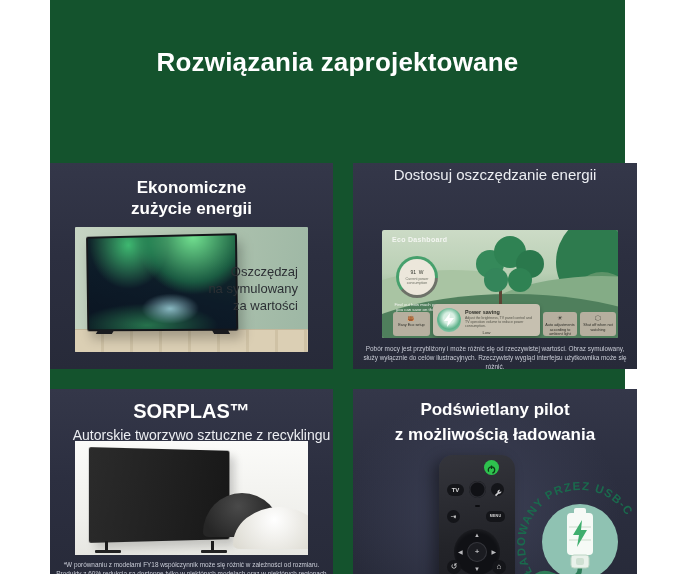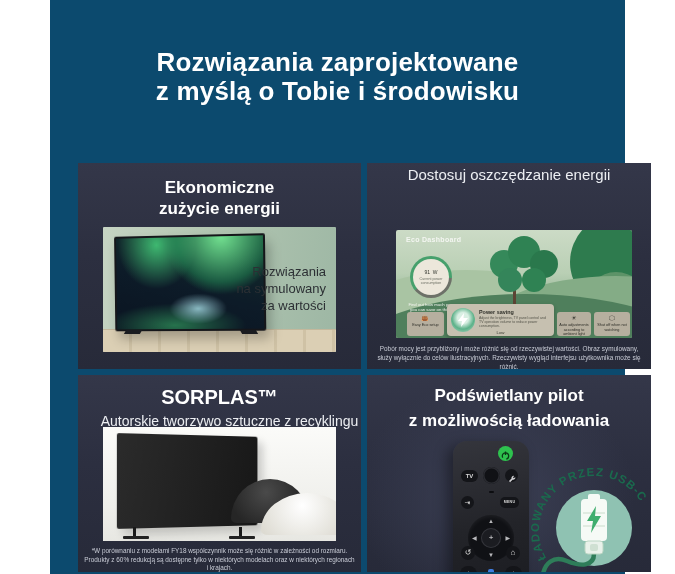--- a/index.html
+++ b/index.html
@@ -1,19 +1,19 @@
 <!DOCTYPE html>
 <html><head>
 <meta charset="utf-8">
 <style>
   html,body{margin:0;padding:0;}
   body{width:675px;height:574px;background:#ffffff;font-family:"Liberation Sans",sans-serif;position:relative;overflow:hidden;}
-  .stage{position:absolute;left:50px;top:0;width:575px;height:574px;background:#0c4a6e;}
+  .stage{position:absolute;left:50px;top:0;width:575px;height:574px;background:#14532d;}
   .main-title{position:absolute;top:48px;left:0;width:100%;text-align:center;color:#ffffff;font-size:26px;font-weight:bold;line-height:29px;letter-spacing:.2px;}
-  .grid{position:absolute;left:0;top:163px;width:575px;height:411px;display:grid;grid-template-columns:283px 284px;grid-template-rows:206px 197px;gap:6px;margin-left:28px;}
+  .grid{position:absolute;left:0;top:163px;width:575px;height:411px;display:grid;grid-template-columns:283px 284px;grid-template-rows:206px 197px;gap:20px;}
   .tile{position:relative;overflow:hidden;background:linear-gradient(180deg,#343749 0%,#2c2f40 45%,#272a39 100%);}
   .tile h2{margin:0;text-align:center;color:#fff;font-weight:bold;}
   .t-sub{text-align:center;color:#eceef2;}
 
   
   .t1 h2{margin-top:14px;font-size:17px;line-height:21px;}
   .tv-scene{position:absolute;left:25px;top:64px;width:233px;height:125px;background:linear-gradient(100deg,#c6d4c3 0%,#b3c6b2 40%,#9db7a4 100%);border-radius:1px;overflow:hidden;}
   .floor{position:absolute;left:0;bottom:0;width:100%;height:22px;background:repeating-linear-gradient(90deg,#dbcfb4 0 26px,#cfc2a5 26px 29px);border-top:1px solid #c4b89c;}
   .tv1{position:absolute;left:10px;top:8px;width:148px;height:92px;background:
     radial-gradient(55% 90% at 72% 0%,rgba(120,235,150,.95),rgba(40,160,95,.45) 55%,transparent 70%),
@@ -112,37 +112,36 @@
 
   .fineprint-wrap{pointer-events:none;}
 </style>
 </head>
 <body>
 
 <div class="stage">
 
   <div class="main-title">
     <div>Rozwiązania zaprojektowane</div>
-    <div>z myślą o Tobie i środowisku</div>
   </div>
 
   <div class="grid">
 
     <div class="tile t1">
       <h2>
         <div>Ekonomiczne</div>
         <div>zużycie energii</div>
       </h2>
       <div class="tv-scene">
         <div class="floor"></div>
         <div class="tv1"></div>
         <div class="tv1-leg leg-a"></div>
         <div class="tv1-leg leg-b"></div>
         <div class="overlay-text">
-          <div>Rozwiązania</div>
+          <div>Oszczędzaj</div>
           <div>na symulowany</div>
           <div>za wartości</div>
         </div>
       </div>
     </div>
 
     <div class="tile t2">
       <div class="t-sub">Dostosuj oszczędzanie energii</div>
 
       <div class="dash">

